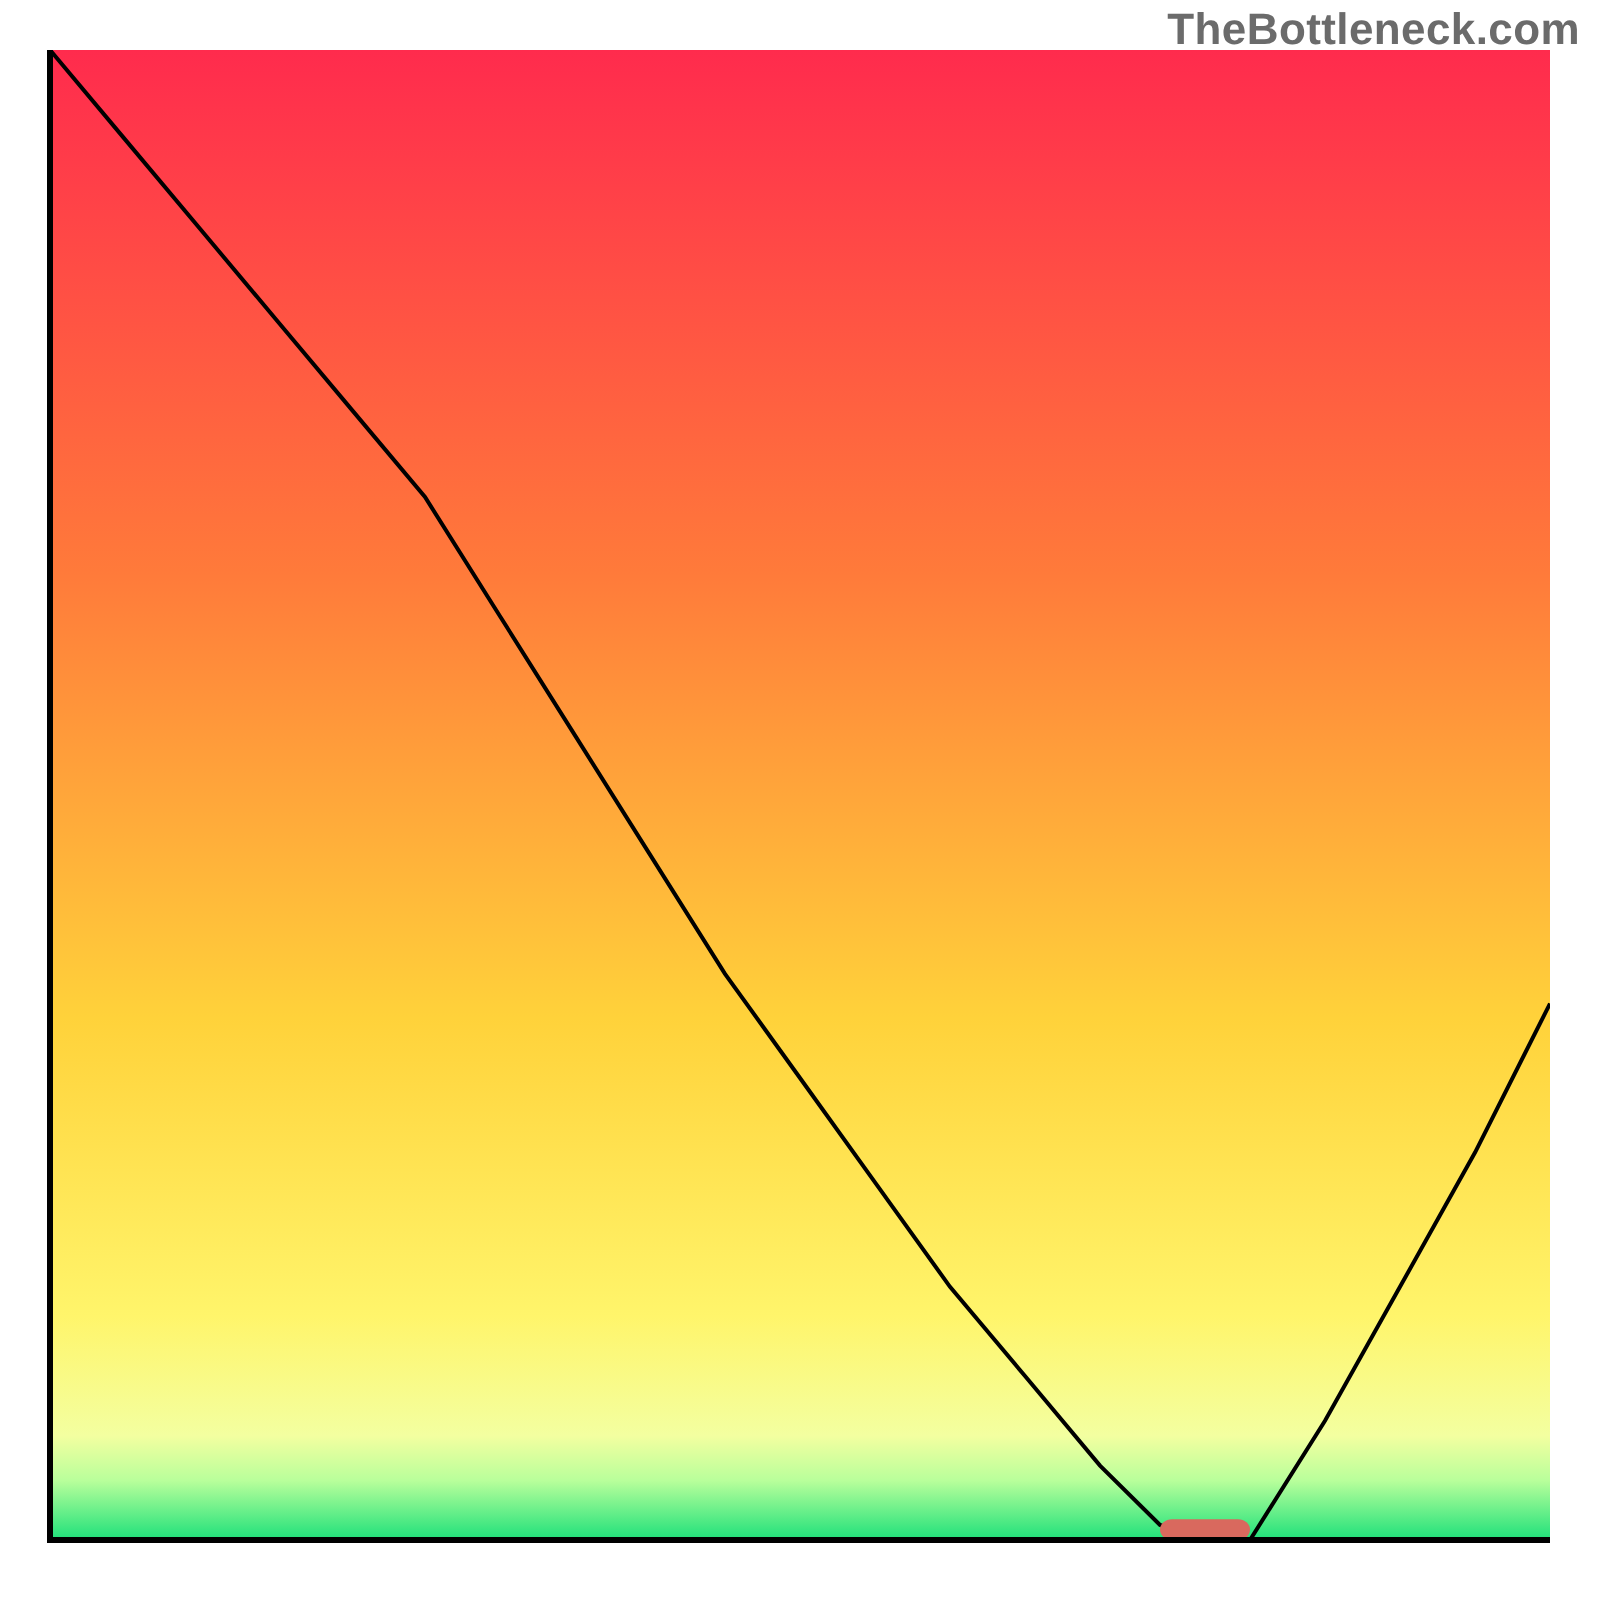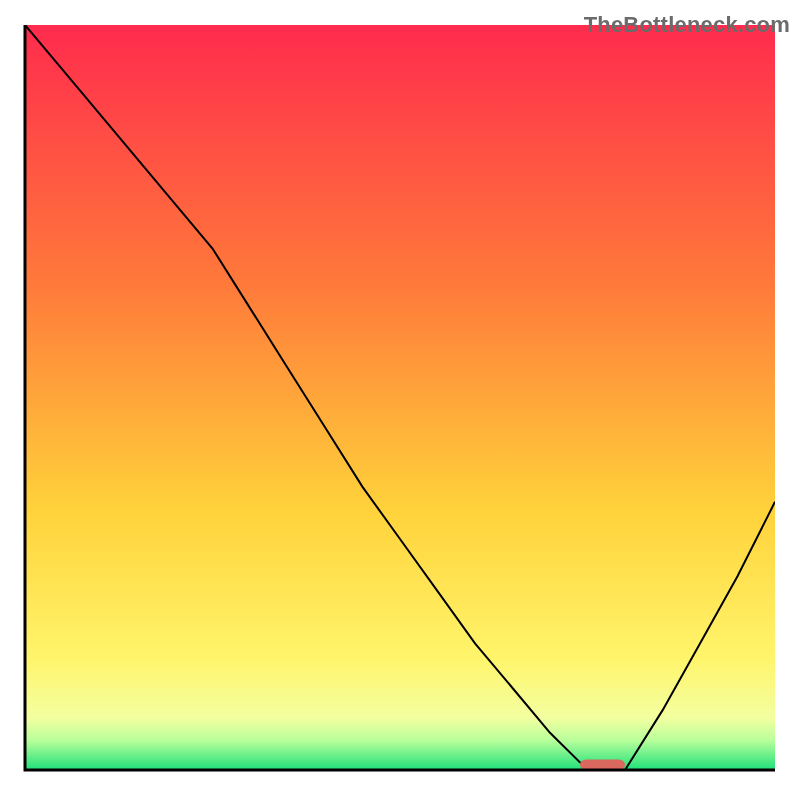--- a/index.html
+++ b/index.html
@@ -10,21 +10,21 @@
     background: #ffffff;
     font-family: Arial, Helvetica, sans-serif;
   }
   .stage {
     position: relative;
     width: 800px;
     height: 800px;
   }
   .watermark {
     position: absolute;
-    top: 12px;
+    top: 2px;
     right: 10px;
     font-size: 22px;
     font-weight: 600;
     color: #6b6b6b;
     letter-spacing: 0.2px;
     z-index: 5;
     user-select: none;
   }
   svg.plot {
     position: absolute;

